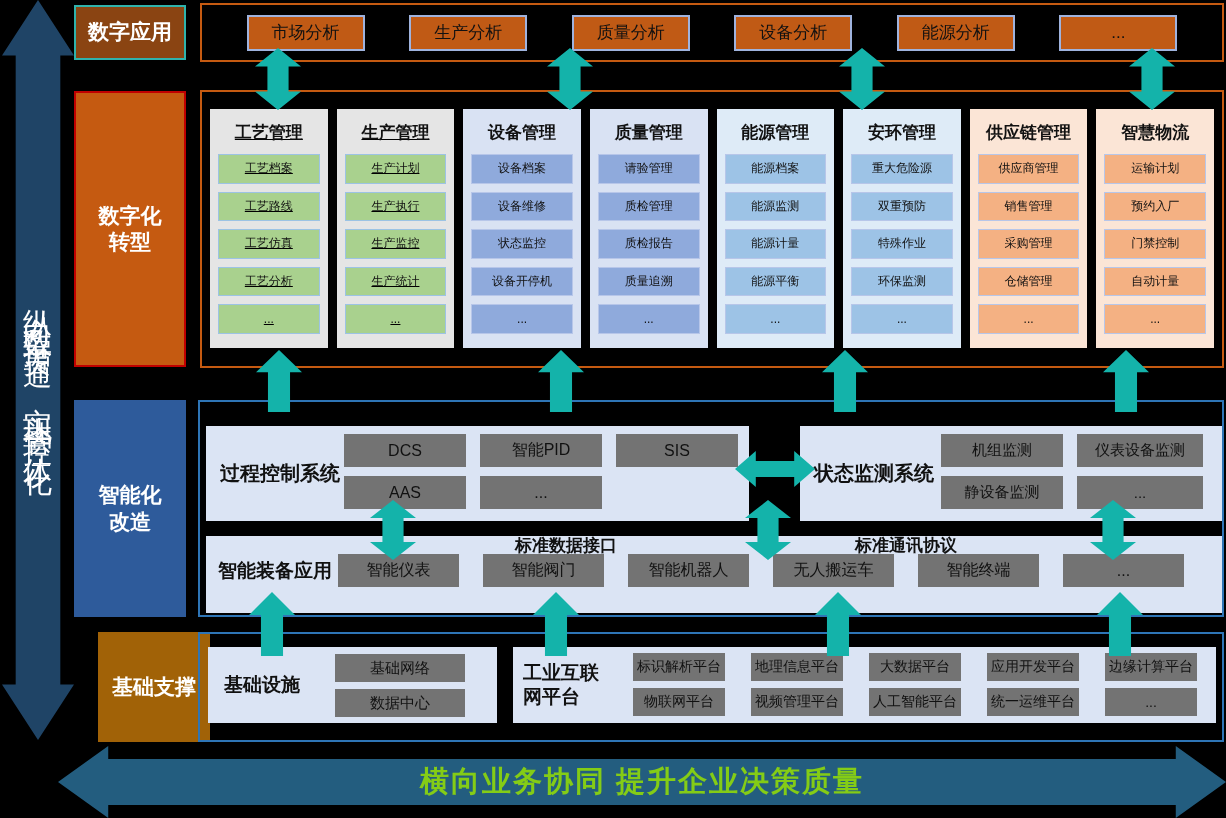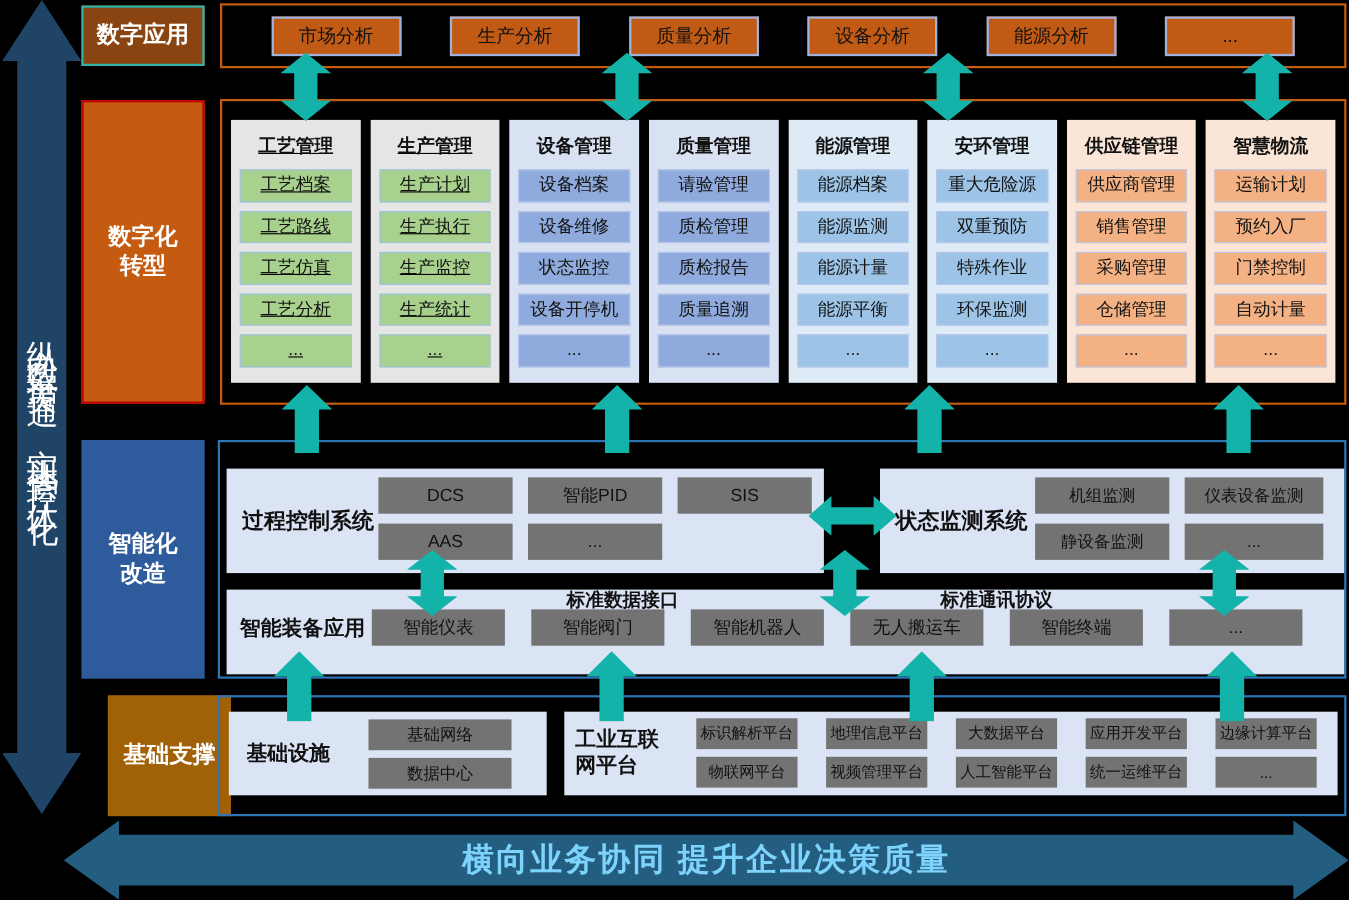--- a/index.html
+++ b/index.html
@@ -26,21 +26,21 @@
     box-sizing:border-box;display:flex;align-items:center;justify-content:space-evenly;}
   .app-item{width:118px;height:36px;background:#C05A15;border:2px solid #9FB3DE;box-sizing:border-box;
     display:flex;align-items:center;justify-content:center;font-size:17px;color:#111;}
 
   
   .t-box{position:absolute;left:200px;top:90px;width:1024px;height:278px;border:2px solid #C55A11;
     box-sizing:border-box;display:flex;gap:9px;padding:17px 8px 18px 8px;}
   .t-col{flex:1;display:flex;flex-direction:column;padding:8px 8px 10px 8px;box-sizing:border-box;}
   .t-head{font-weight:bold;font-size:17px;color:#111;text-align:center;margin:4px 0 6px 0;}
   .t-item{flex:1;margin:4px 0;display:flex;align-items:center;justify-content:center;
-    font-size:16px;color:#111;border:1px solid #B7C6E9;box-sizing:border-box;}
+    font-size:12px;color:#111;border:1px solid #B7C6E9;box-sizing:border-box;}
   .pal-green{background:#e5e5e5;text-decoration:underline;} .pal-green .t-item{background:#A9D18E;border-color:#9CC3E4;}
   .pal-peri{background:#D9E2F3;} .pal-peri .t-item{background:#8FAADC;}
   .pal-sky{background:#DEEBF7;}  .pal-sky .t-item{background:#9DC3E6;}
   .pal-peach{background:#FBE5D6;} .pal-peach .t-item{background:#F4B183;}
 
   
   .smart-box{position:absolute;left:198px;top:400px;width:1026px;height:217px;border:2px solid #2E75B6;box-sizing:border-box;}
   .panel{position:absolute;background:#DBE4F4;}
   .p-label{position:absolute;font-weight:bold;color:#111;}
   .proc{left:6px;top:24px;width:543px;height:95px;}
@@ -77,21 +77,21 @@
     clip-path:polygon(50% 0,100% 36%,74% 36%,74% 100%,26% 100%,26% 36%,0 36%);}
   .a-up2{height:64px;}
   .a-eq{height:60px;}
   .a-hd{width:80px;height:36px;
     clip-path:polygon(0 50%,26% 0,26% 28%,74% 28%,74% 0,100% 50%,74% 100%,74% 72%,26% 72%,26% 100%);}
 
   
   .h-arrow{position:absolute;left:58px;top:746px;width:1168px;height:72px;background:#235D7F;
     clip-path:polygon(0 50%,4.3% 0,4.3% 18%,95.7% 18%,95.7% 0,100% 50%,95.7% 100%,95.7% 82%,4.3% 82%,4.3% 100%);
     display:flex;align-items:center;justify-content:center;}
-  .h-arrow-text{color:#7dd3fc;font-weight:bold;font-size:29px;letter-spacing:2px;}
+  .h-arrow-text{color:#84cc16;font-weight:bold;font-size:29px;letter-spacing:2px;}
 </style>
 </head>
 <body>
 
 <div class="canvas">
 
   <div class="v-arrow">
     <div class="v-arrow-text">纵向数据贯通　实现管控一体化</div>
   </div>
 

